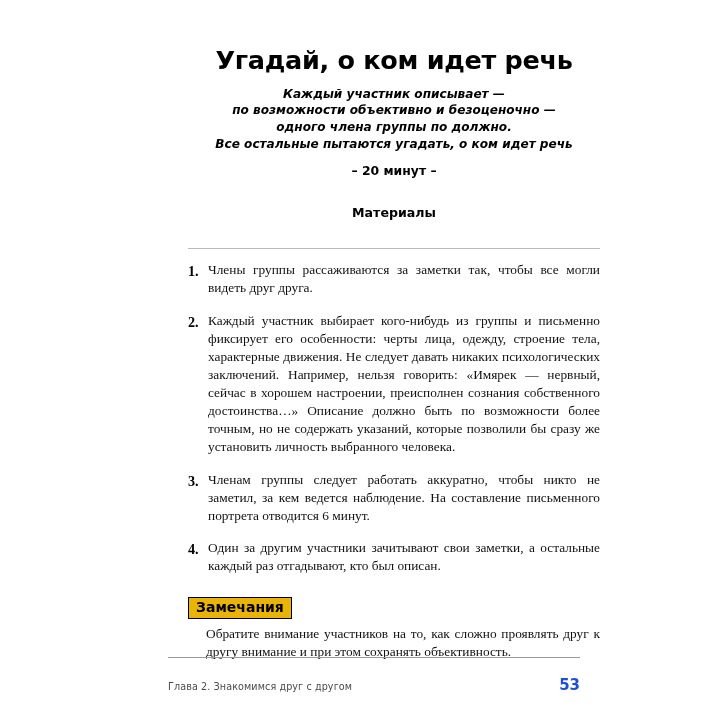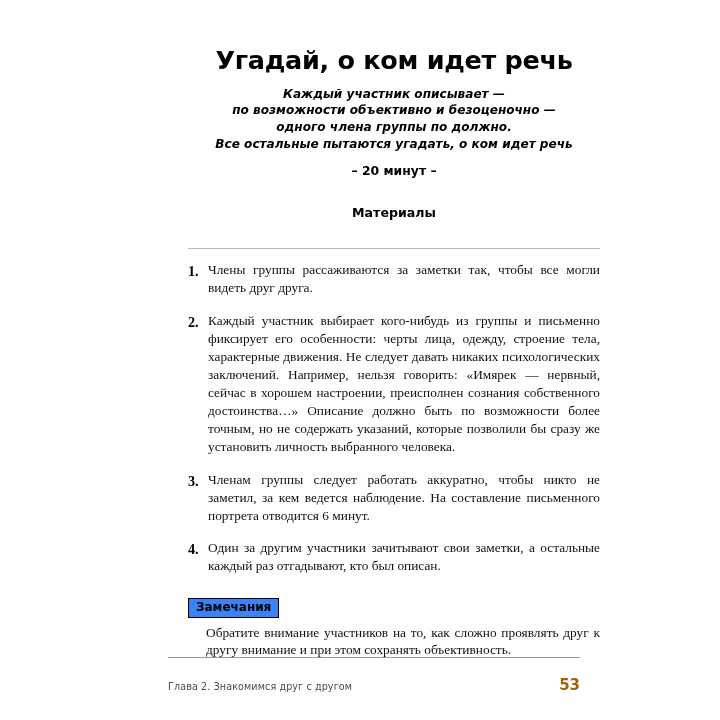--- a/index.html
+++ b/index.html
@@ -134,24 +134,24 @@
   
   .notes {
     margin-top: 22px;
   }
   .notes-badge {
     display: inline-block;
     border: 1.6px solid #000;
     padding: 1px 7px 2px 7px;
     font-family: "DejaVu Sans", sans-serif;
     font-weight: 700;
-    font-size: 12px;
+    font-size: 14px;
     line-height: 1.18;
     color: #000;
-    background: #3b82f6;
+    background: #eab308;
   }
   .notes-body {
     font-family: "Liberation Serif", serif;
     font-size: 13.35px;
     line-height: 1.345;
     margin: 6px 0 0 18px;
     text-align: justify;
     color: #111;
   }
 
@@ -175,21 +175,21 @@
   .footer-chapter {
     font-family: "DejaVu Sans", sans-serif;
     font-size: 9.6px;
     color: #4a4a4a;
     letter-spacing: 0.1px;
   }
   .footer-page {
     font-family: "DejaVu Sans", sans-serif;
     font-weight: 700;
     font-size: 15px;
-    color: #a16207;
+    color: #1d4ed8;
   }
 </style>
 </head>
 <body>
 
 <div class="page">
 
   <div class="content">
 
     <div class="title-block">

